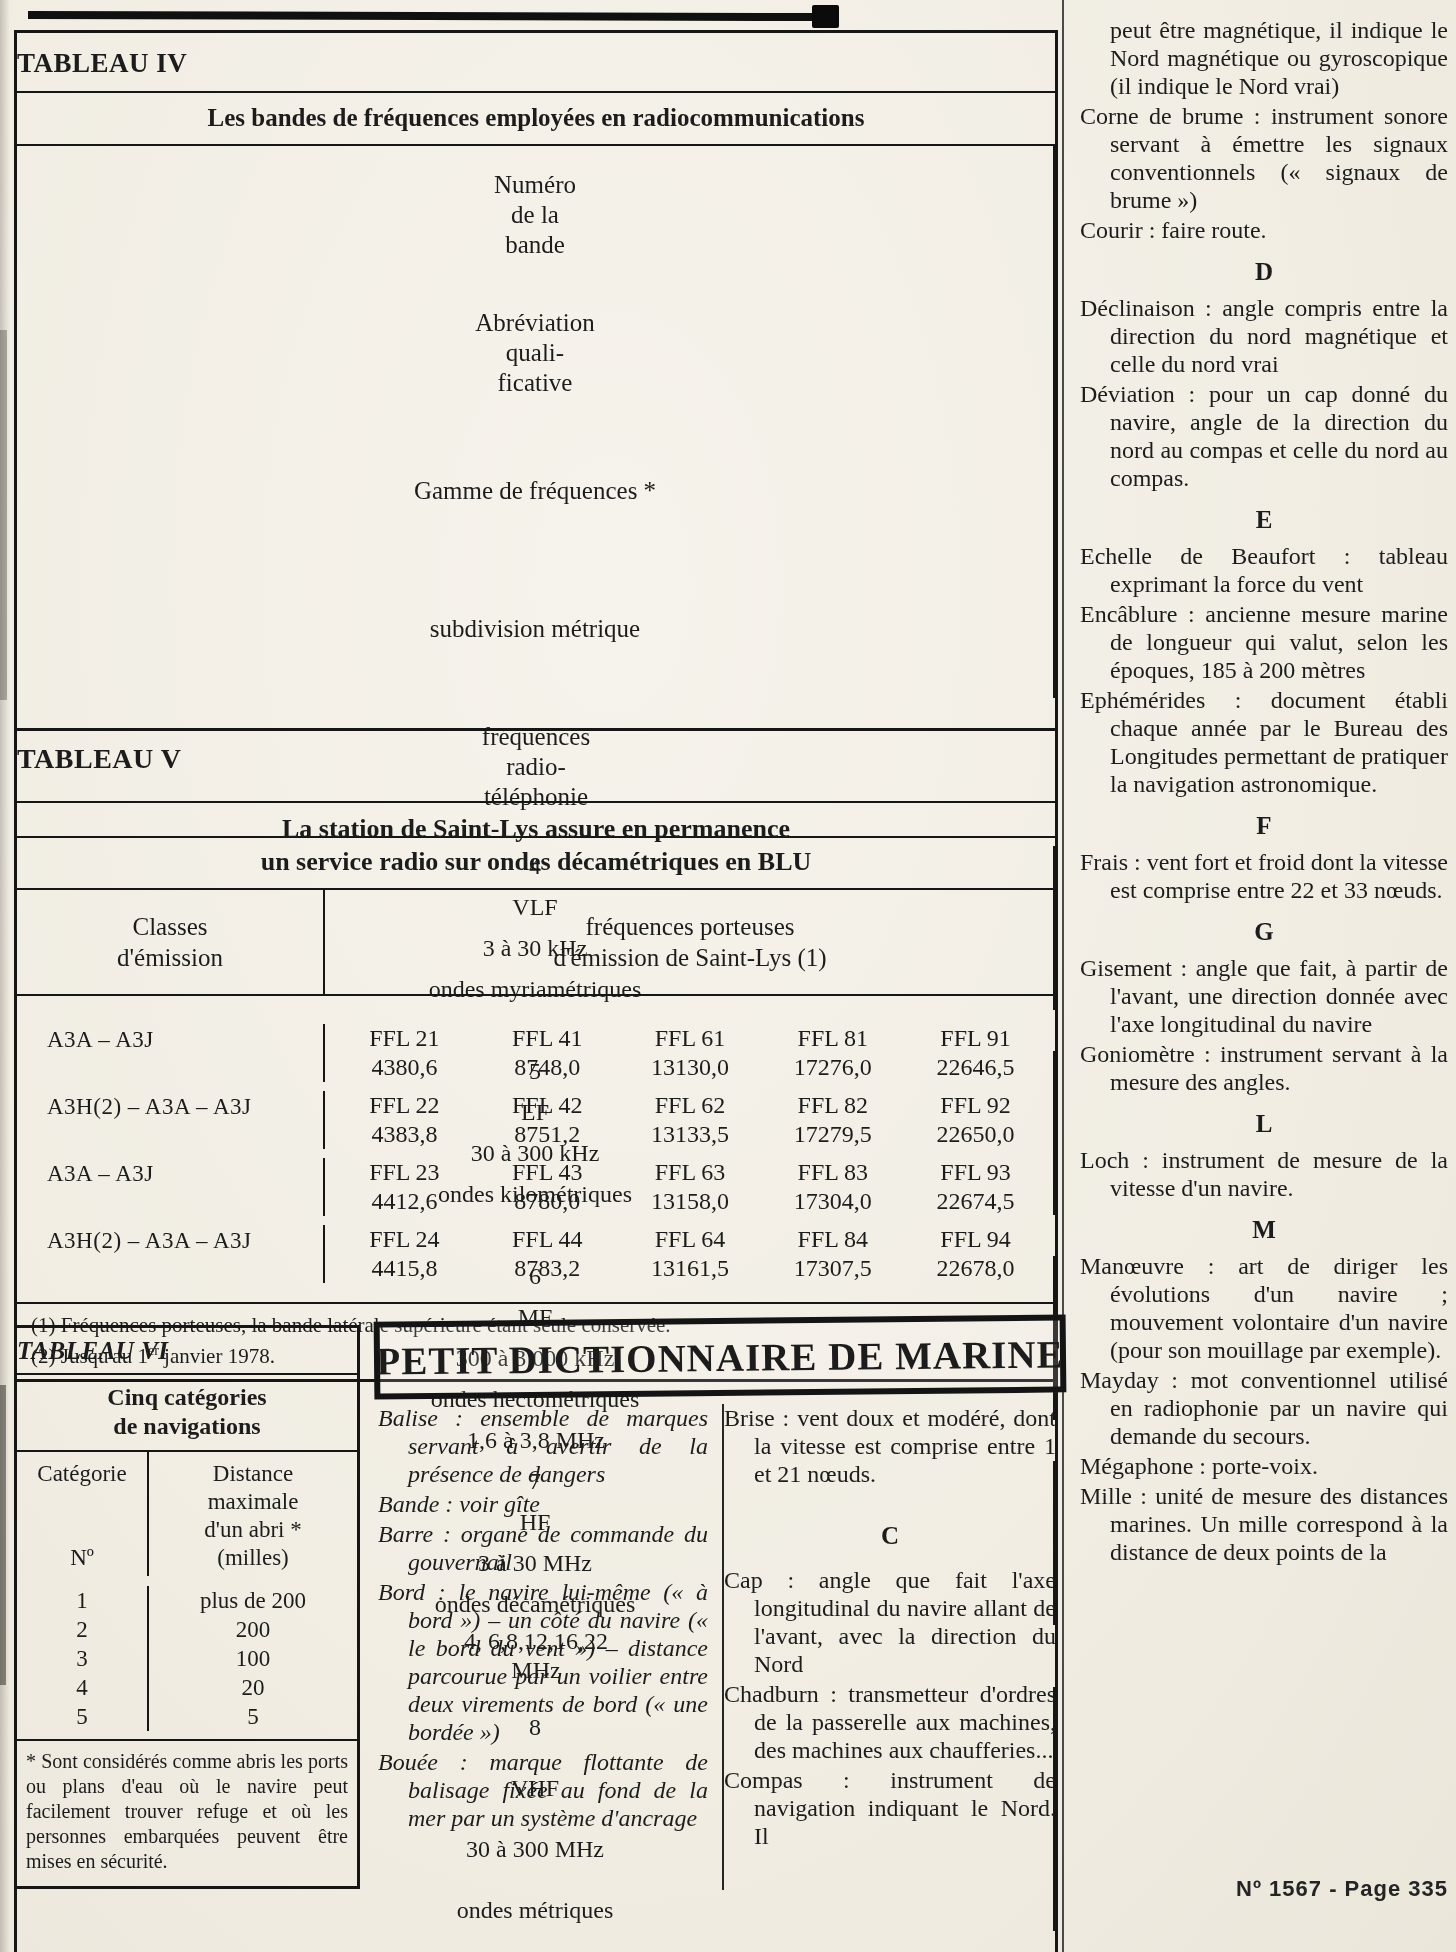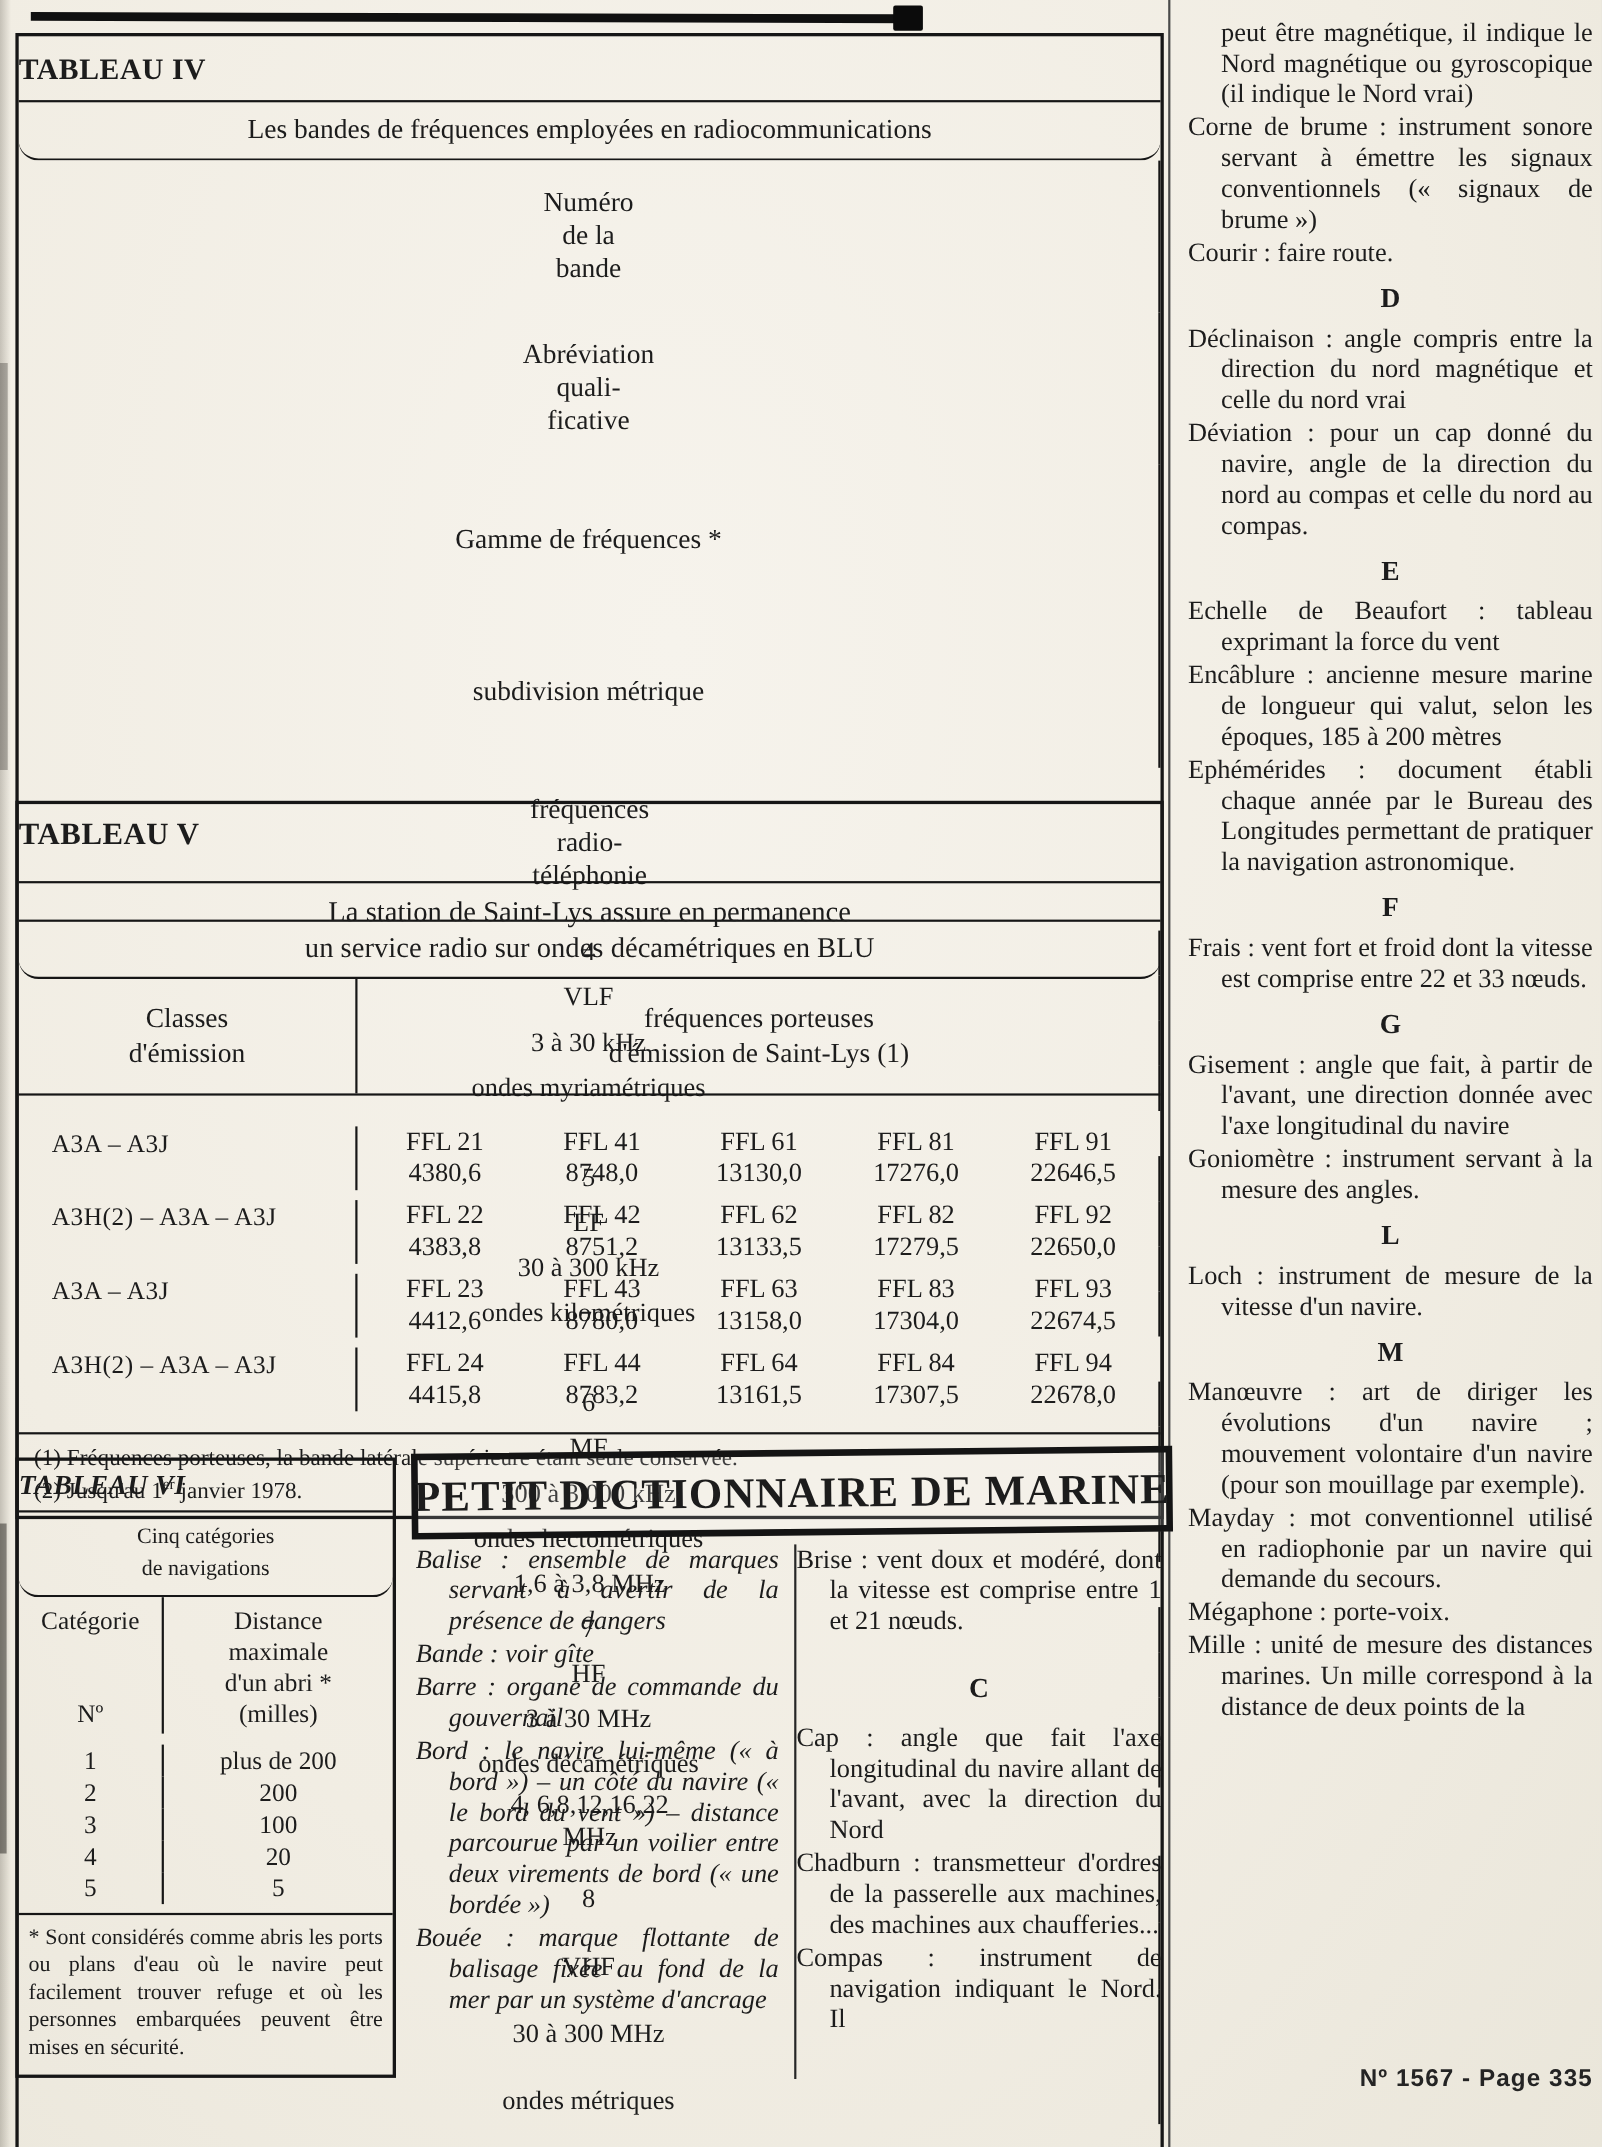--- a/index.html
+++ b/index.html
@@ -19,21 +19,21 @@
     background:linear-gradient(to right, rgba(40,35,25,.22), rgba(40,35,25,0));}
   .gutter-dark1{position:absolute;left:0;top:330px;width:7px;height:370px;background:rgba(30,28,22,.30);}
   .gutter-dark2{position:absolute;left:0;top:1385px;width:6px;height:300px;background:rgba(20,18,14,.45);}
   .top-bar{position:absolute;left:28px;top:12px;width:796px;height:8px;background:#101010;transform:rotate(.15deg);}
   .top-blob{position:absolute;left:812px;top:5px;width:27px;height:23px;background:#0b0b0b;border-radius:2px;}
   .vdivider{position:absolute;left:1062px;top:0;width:2px;height:1952px;background:#4a4a4a;}
 
   
   .tbl{position:absolute;border:3px solid #161616;background:transparent;}
   .t-title{font-weight:700;border-bottom:2px solid #161616;}
-  .t-sub{text-align:center;font-weight:400;border-bottom:2px solid #161616;white-space:pre-line;border-radius:18px;}
+  .t-sub{text-align:center;font-weight:700;border-bottom:2px solid #161616;white-space:pre-line;}
 
   
   .t4{left:14px;top:30px;width:1038px;}
   .t4 .t-title{font-size:27px;padding:15px 0 12px;letter-spacing:.5px;}
   .t4 .t-sub{font-size:25px;padding:11px 0 12px;}
   .t4-hrow,.t4 .trow{display:grid;grid-template-columns:var(--t4cols);}
   .t4-hrow{border-bottom:2px solid #161616;}
   .t4-hrow .hcell{min-height:126px;display:flex;align-items:center;justify-content:center;
     text-align:center;font-size:25px;line-height:30px;white-space:pre-line;padding:6px 2px;}
   .t4 .cell{display:flex;align-items:center;justify-content:center;text-align:center;
@@ -60,21 +60,21 @@
   .t5 .freqgrid{display:grid;grid-template-columns:repeat(5,1fr);padding:0 8px;}
   .t5 .fq{text-align:center;}
   .t5 .fq .fname{font-size:24px;line-height:29px;}
   .t5 .fq .fval{font-size:24px;line-height:29px;}
   .t5 .t-foot{font-size:21px;line-height:26px;padding:8px 14px 10px;}
   .t5 sup{font-size:14px;}
 
   
   .t6{left:14px;top:1325px;width:340px;}
   .t6 .t-title{font-size:25px;padding:9px 0 8px;letter-spacing:.5px;font-style:italic;}
-  .t6 .t-sub{font-size:20px;padding:8px 1px 9px;line-height:29px;}
+  .t6 .t-sub{font-size:24px;padding:8px 1px 9px;line-height:29px;}
   .t6-hrow{display:grid;grid-template-columns:132px 1fr;}
   .t6-hl{border-right:2px solid #161616;display:flex;flex-direction:column;justify-content:space-between;
     align-items:center;padding:8px 2px 4px;font-size:23px;line-height:28px;min-height:112px;}
   .t6-hr{display:flex;align-items:flex-start;justify-content:center;text-align:center;
     font-size:23px;line-height:28px;white-space:pre-line;padding:8px 2px 4px;}
   .t6-body{display:block;padding:10px 0 8px;}
   .t6 .trow{display:grid;grid-template-columns:132px 1fr;}
   .t6 .cell{font-size:23px;line-height:29px;text-align:center;}
   .t6 .cell.c0{border-right:2px solid #161616;}
   .t6 .t-foot{font-size:20px;line-height:25px;padding:8px 9px 12px;text-align:justify;}

